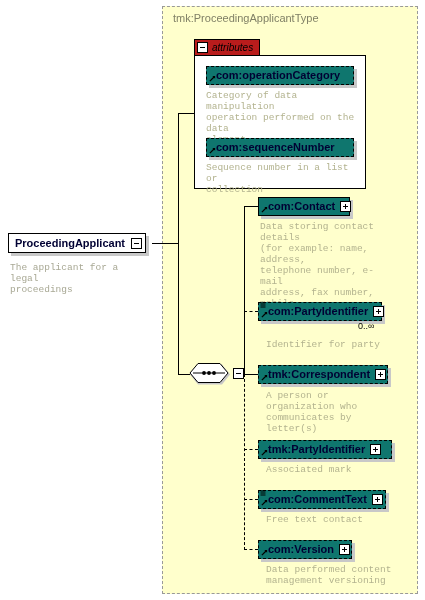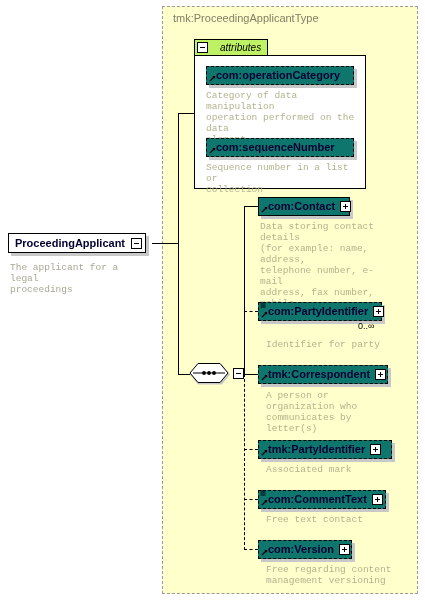--- a/index.html
+++ b/index.html
@@ -42,27 +42,27 @@
     white-space: nowrap;
   }
 
   
   .attr-tab {
     position: absolute;
     left: 194px;
     top: 39px;
     height: 16px;
     padding: 0 6px 0 2px;
-    background: #bef264;
+    background: #b91c1c;
     border: 1px solid #000000;
     border-bottom: none;
     box-sizing: border-box;
     display: flex;
     align-items: center;
-    gap: 12px;
+    gap: 4px;
   }
   .attr-tab-text {
     font-size: 10px;
     font-style: italic;
     color: #000000;
     white-space: nowrap;
   }
   .attr-body {
     position: absolute;
     left: 194px;
@@ -366,16 +366,16 @@
 
   <div class="line h-dash" style="left:244px; top:549px; width:14px;"></div>
   <div class="node dashed" style="left:258px; top:540px; width:94px;">
     <svg class="ref-arrow" viewBox="0 0 8 8">
       <path d="M1 7 L6 2" stroke="#000" stroke-width="1.4" fill="none"></path>
       <path d="M7 1 L7 4.2 L3.8 1 Z" fill="#000"></path>
     </svg>
     <span class="node-label">com:Version</span>
     <span class="toggle plus"></span>
   </div>
-  <div class="doc" style="left:266px; top:564px; width:128px;">Free regarding content
+  <div class="doc" style="left:266px; top:564px; width:128px;">Data performed content
 management versioning</div>
 
 </div>
 
 </body></html>

